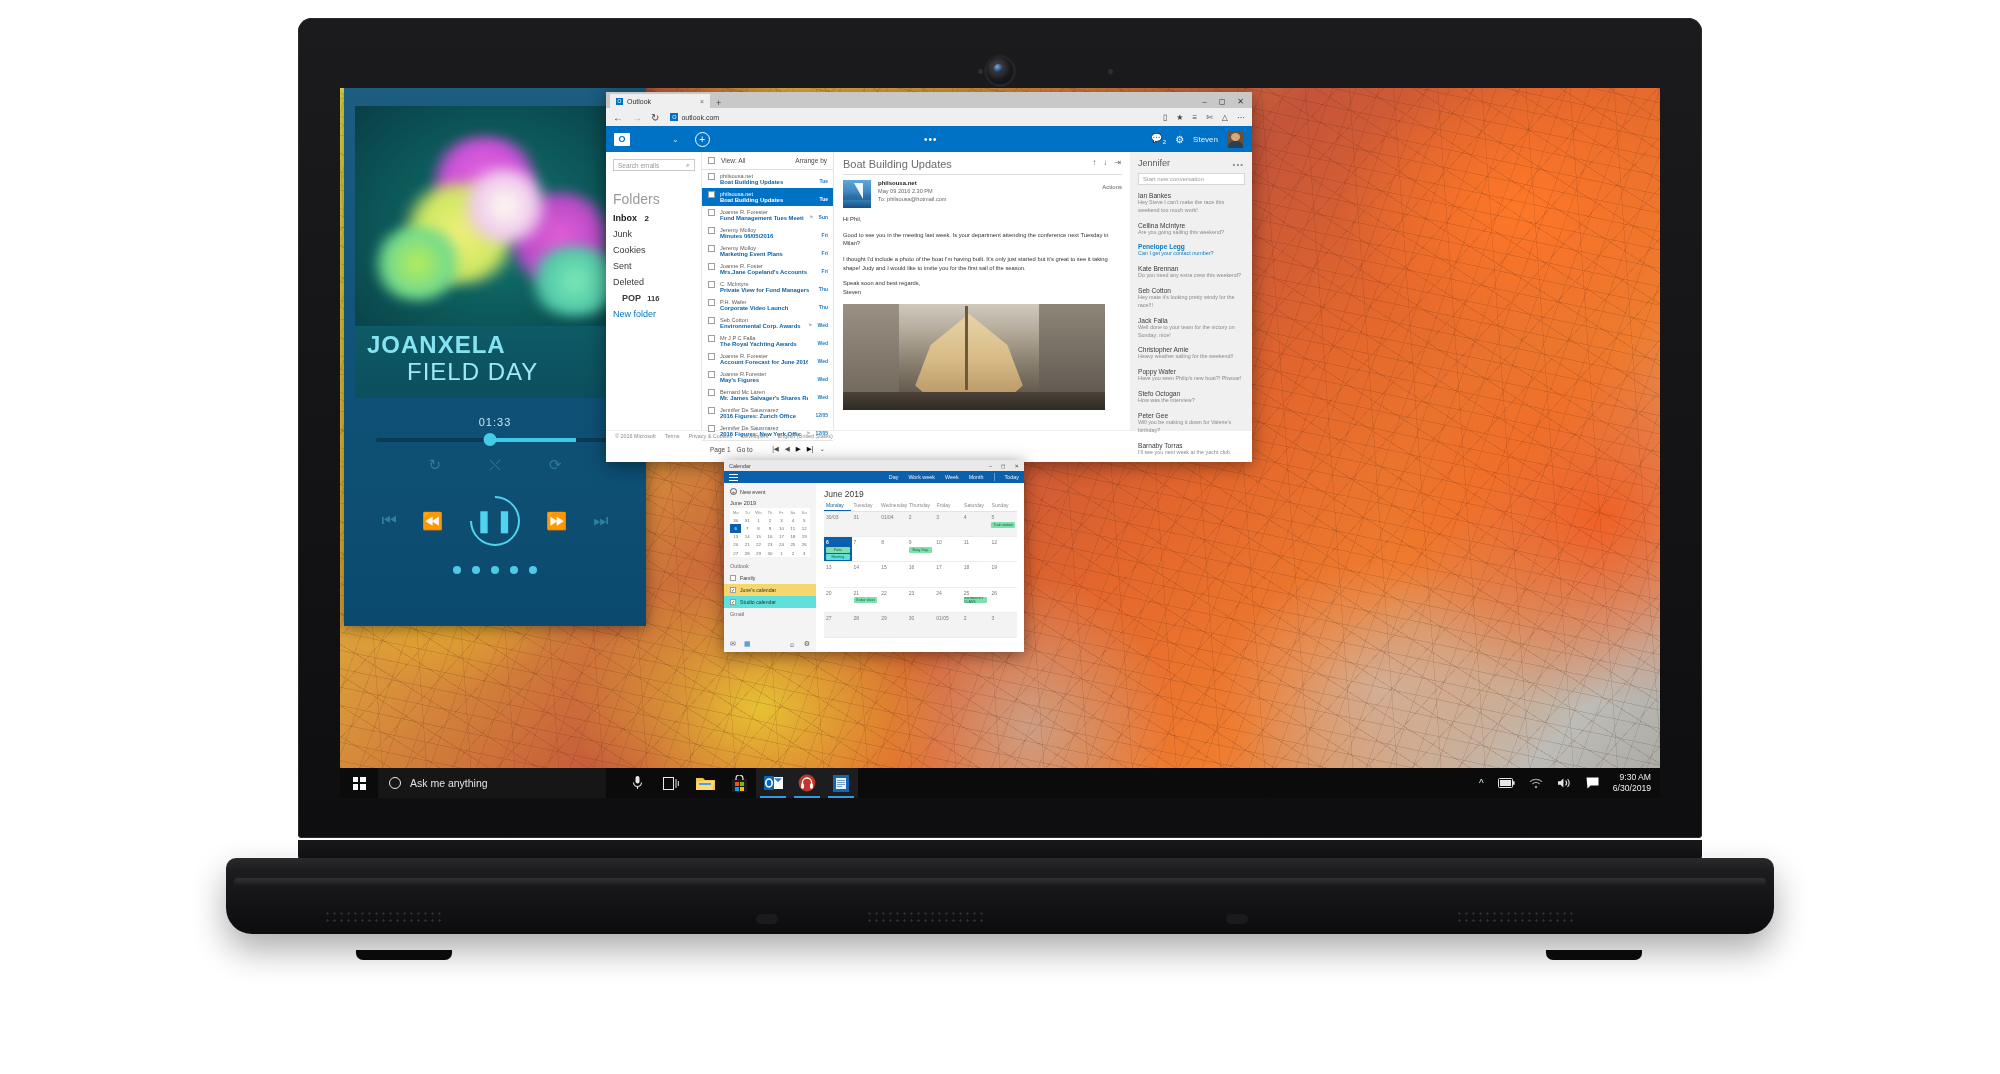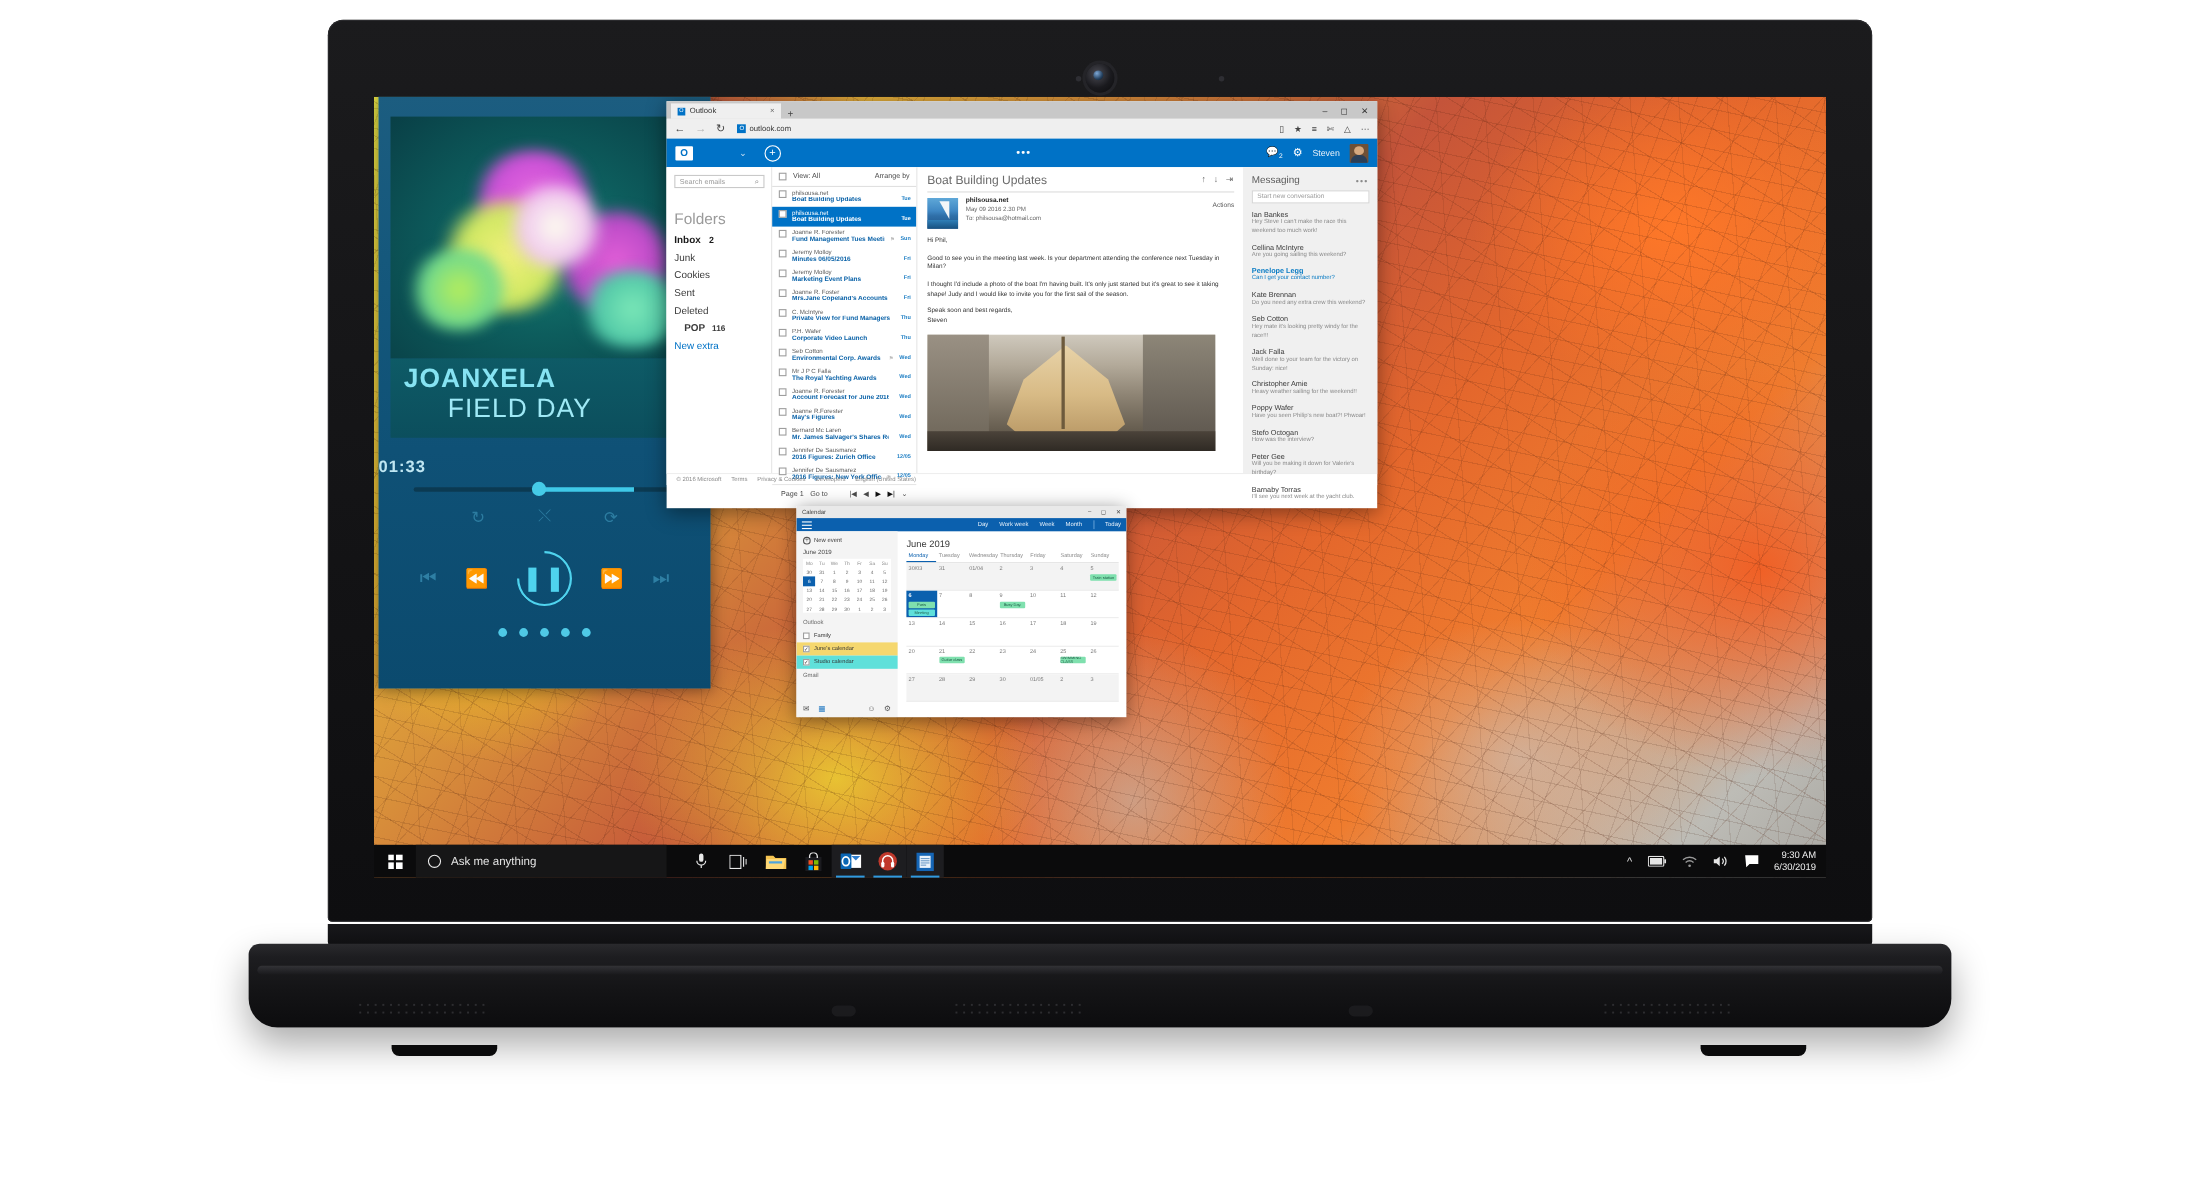--- a/index.html
+++ b/index.html
@@ -58,21 +58,21 @@
             background:linear-gradient(180deg,#1c5d80 0%,#15587c 28%,#0f5176 60%,#0b4a6e 100%);
             box-shadow:0 2px 14px rgba(0,0,0,.45); z-index:5; }
   .album { position:absolute; left:11px; top:22px; width:280px; height:220px; overflow:hidden;
            background:radial-gradient(ellipse at 50% 55%, #157e72 0%, #0d5d5d 45%, #093f46 100%); }
   .ink { position:absolute; border-radius:50%; filter:blur(6px); }
   .albumlabel { position:absolute; left:11px; top:242px; width:280px; height:72px;
                 background:linear-gradient(180deg, rgba(13,92,98,.82), rgba(11,78,90,.9)); }
   .albumlabel .t1 { position:absolute; left:12px; top:5px; font-size:24px; letter-spacing:1px; color:#86e3f2; font-weight:700;}
   .albumlabel .t2 { position:absolute; left:52px; top:32px; font-size:24px; letter-spacing:1px; color:#9fe9f6; font-weight:400;}
   .ctrls { position:absolute; left:0; top:332px; width:100%; }
-  .ptime { text-align:left; color:#bfe6f2; font-size:15px; letter-spacing:1px;font-weight:bold; }
+  .ptime { text-align:center; color:#bfe6f2; font-size:11px; letter-spacing:1px; }
   .pbar { position:relative; margin:10px 32px 0; height:4px; border-radius:2px;
           background:linear-gradient(90deg,#0b3a52 0%,#0b3a52 48%, #3fc9e8 48%, #3fc9e8 84%, #0b3a52 84%); }
   .pknob { position:absolute; left:48%; top:-5px; width:13px; height:13px; border-radius:50%; background:#45cbe8; transform:translateX(-50%); }
   .picons { display:flex; justify-content:center; gap:48px; margin-top:14px; color:#2c7ca0; font-size:15px; }
   .transport { display:flex; align-items:center; justify-content:center; gap:26px; margin-top:22px; color:#2e7fa4; font-size:17px; }
   .playbtn { width:50px; height:50px; border-radius:50%; border:2px solid #4fd3ee; border-top-color:transparent;
              display:flex; align-items:center; justify-content:center; transform:rotate(-45deg); }
   .playbtn i { transform:rotate(45deg); color:#4fd3ee; font-style:normal; font-size:22px; letter-spacing:2px; }
   .dots { display:flex; justify-content:center; gap:11px; margin-top:20px; }
   .dots span { width:8px; height:8px; border-radius:50%; background:#4fc9e6; }
@@ -360,21 +360,21 @@
             <span style="font-size:8px;margin-left:5px;">2</span>
           </div>
           <div class="folditem">Junk</div>
           <div class="folditem">Cookies</div>
           <div class="folditem">Sent</div>
           <div class="folditem">Deleted</div>
           <div class="folditem pop">
             <span>POP</span>
             <span style="font-size:7.5px;margin-left:4px;">116</span>
           </div>
-          <div class="folditem new">New extra</div>
+          <div class="folditem new">New folder</div>
         </div>
 
         <div class="ol-list">
           <div class="listhdr">
             <span class="cbx"></span>
             <span>View: All</span>
             <span class="arr">Arrange by</span>
           </div>
           <div id="maillist">
               <div class="mailrow">
@@ -552,21 +552,21 @@
             <div style="position:absolute;inset:0;background:linear-gradient(180deg,#cfc9bd 0%,#b3aa9a 26%,#8e8474 52%,#6b6254 78%,#4e463a 100%);"></div>
             <div style="position:absolute;left:62px;top:10px;width:128px;height:92px;background:linear-gradient(180deg,#e8d3a8 0%,#d8bb86 48%,#b2915f 100%);clip-path:polygon(50% 0%, 80% 34%, 92% 78%, 74% 100%, 26% 100%, 8% 78%, 20% 34%);"></div>
             <div style="position:absolute;left:122px;top:2px;width:3px;height:84px;background:#6d5a3c;"></div>
             <div style="position:absolute;left:0;top:0;width:56px;height:106px;background:linear-gradient(180deg,#9a9184,#6b6356);"></div>
             <div style="position:absolute;right:0;top:0;width:66px;height:106px;background:linear-gradient(180deg,#8d8678,#59524a);"></div>
             <div style="position:absolute;left:0;bottom:0;width:100%;height:18px;background:linear-gradient(180deg,#4b433a,#2f2a24);"></div>
           </div>
         </div>
 
         <div class="ol-msg">
-          <div class="msghdr">Messaging</div>
+          <div class="msghdr">Jennifer</div>
           <div class="msgdots">•••</div>
           <div class="msginput">
             <span>Start new conversation</span>
           </div>
           <div id="convlist">
               <div class="conv">
                 <div class="cvn">Ian Bankes</div>
                 <div class="cvp">Hey Steve I can't make the race this weekend too much work!</div>
               </div>
               <div class="conv">

